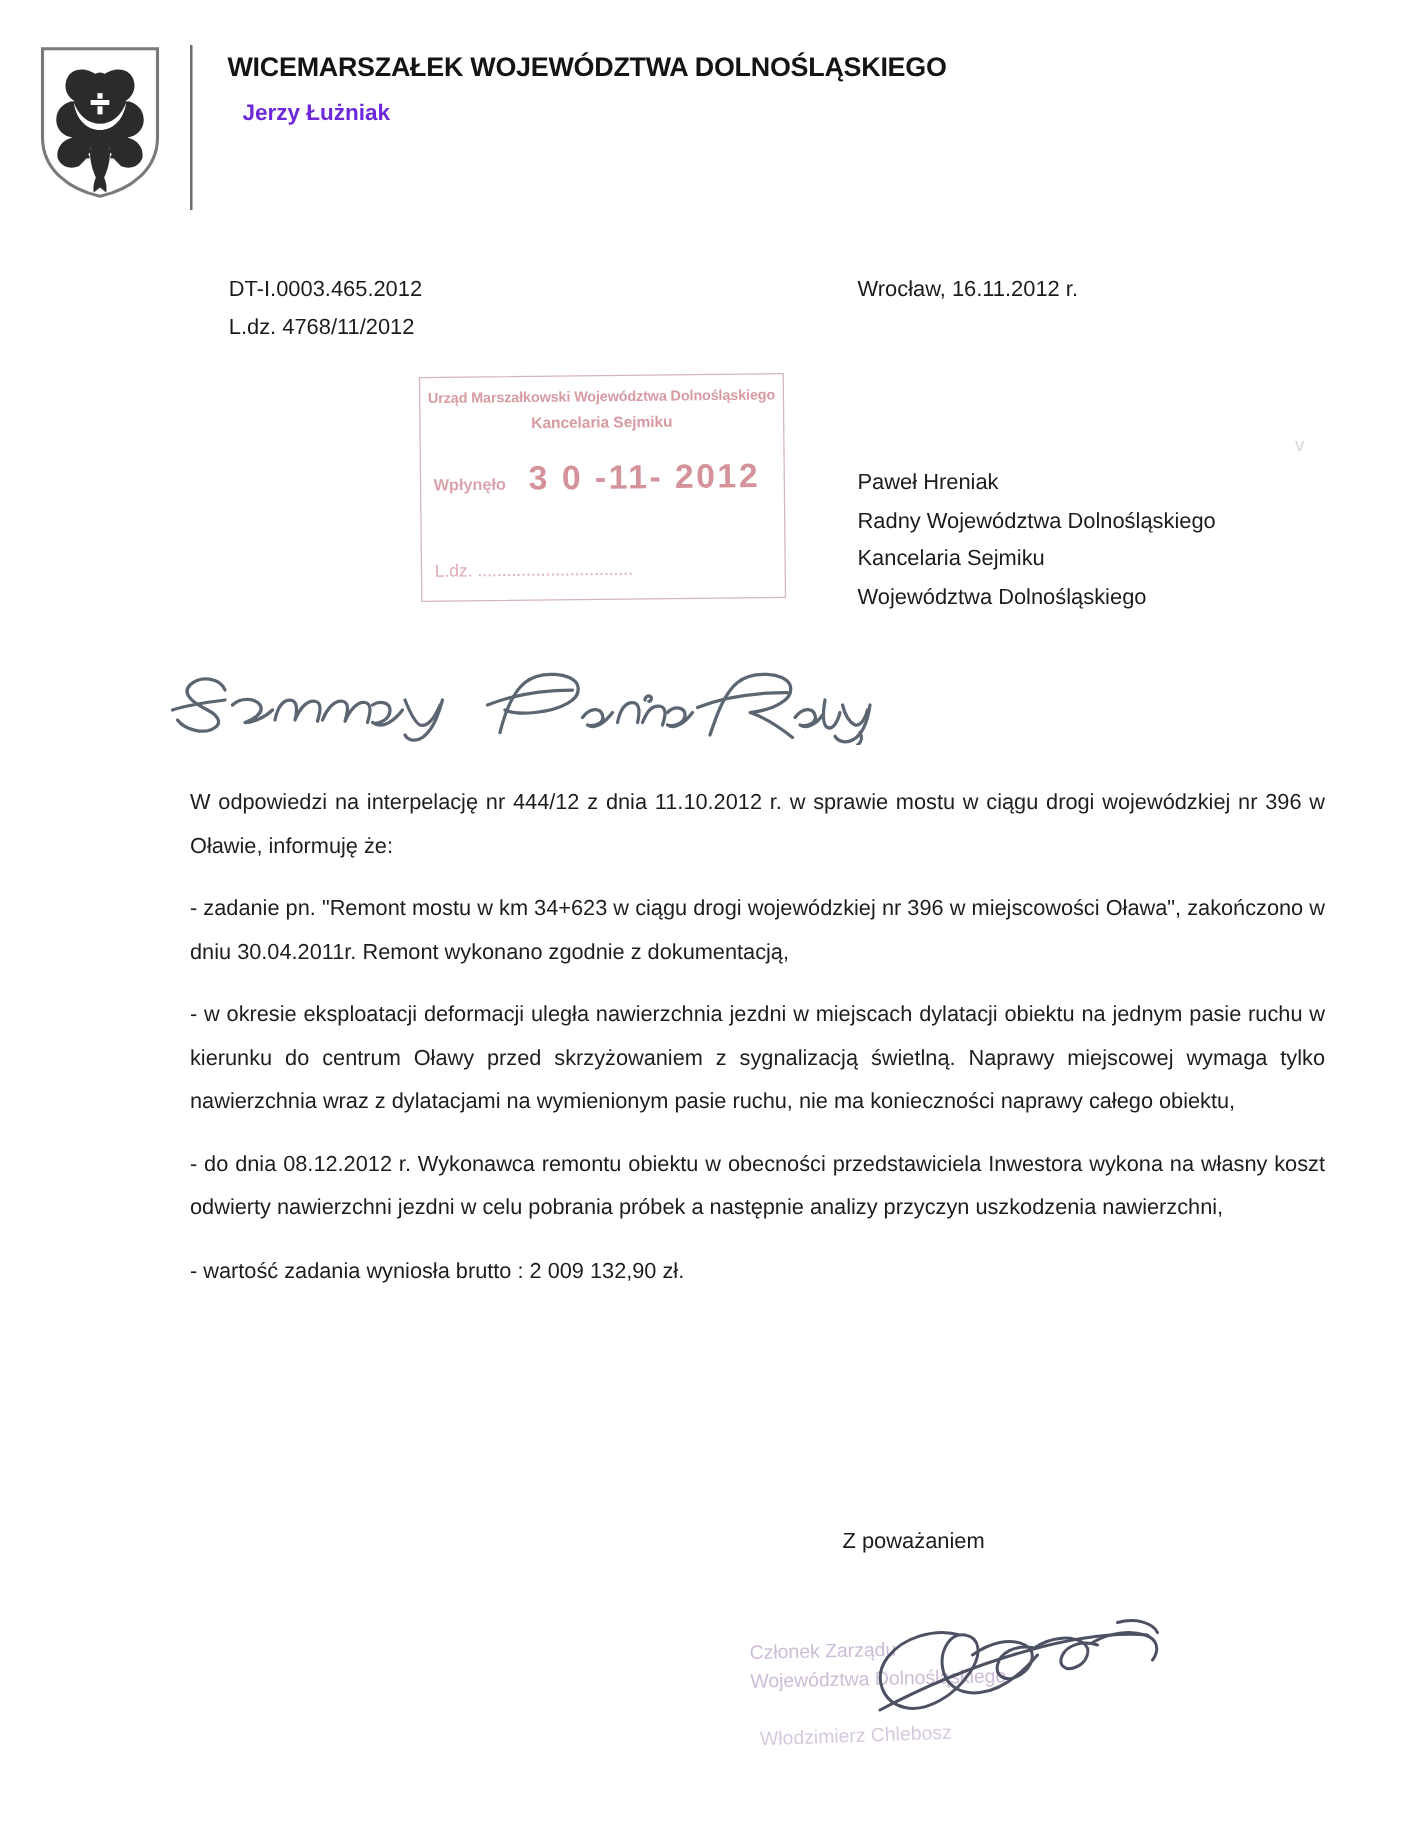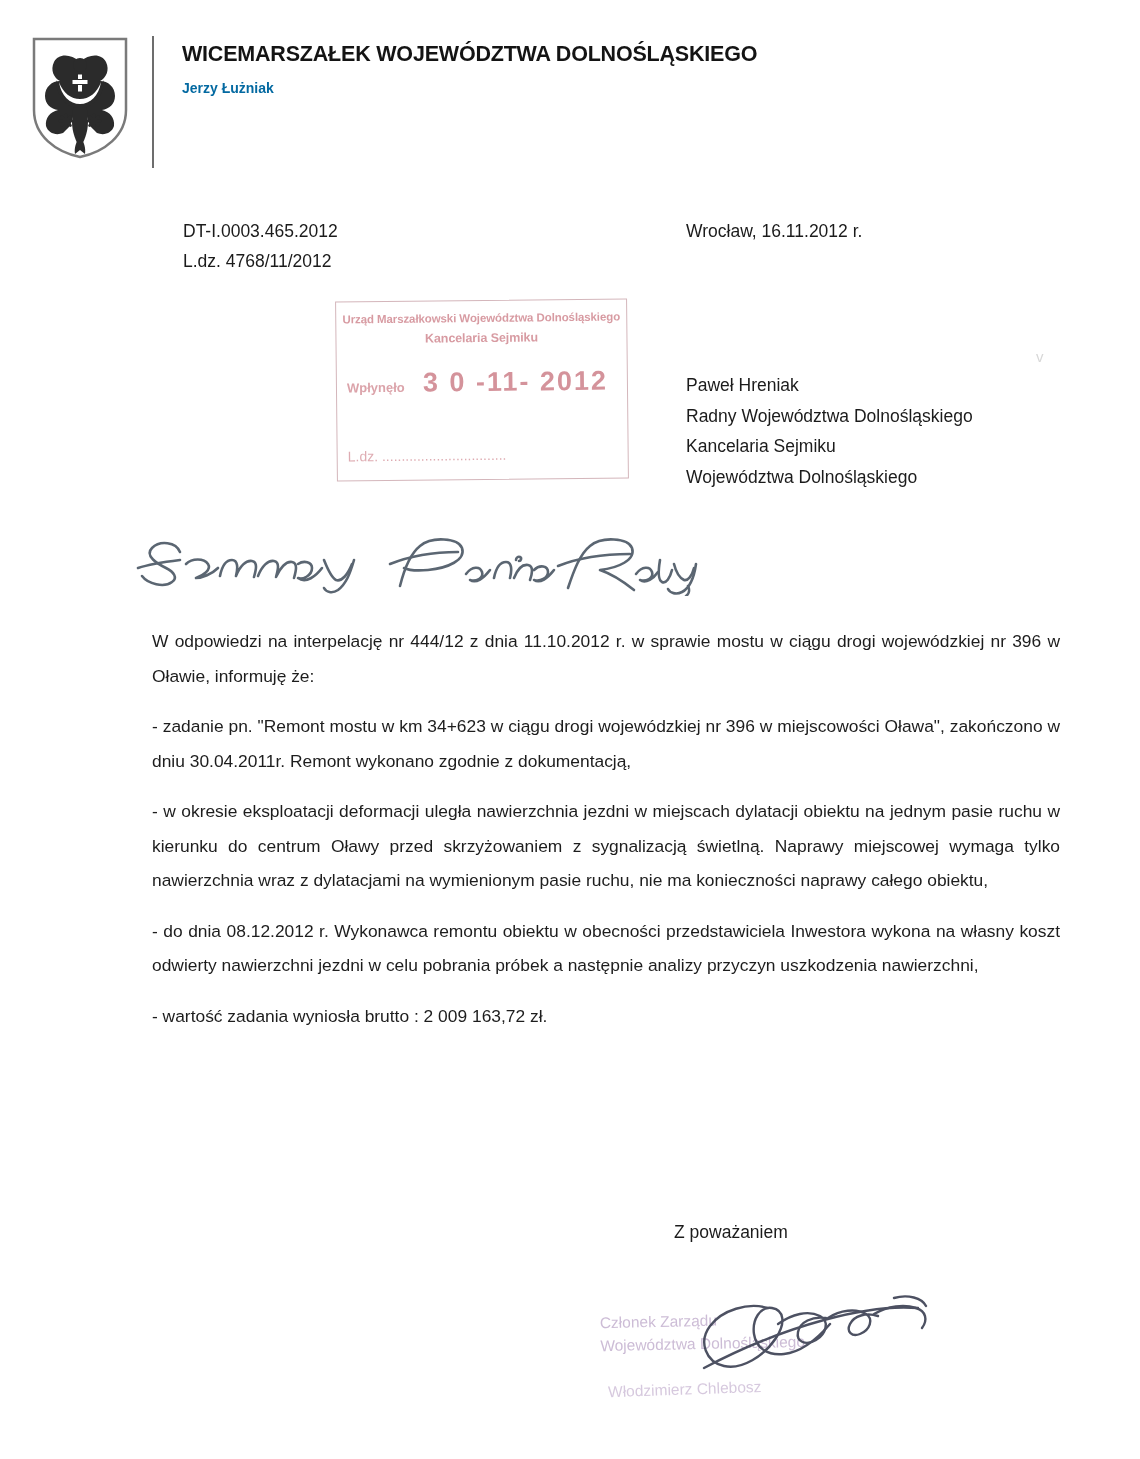--- a/index.html
+++ b/index.html
@@ -41,24 +41,24 @@
     position: absolute;
     left: 182px; top: 42px;
     font-size: 21.5px;
     font-weight: bold;
     letter-spacing: -0.2px;
     color: #141414;
     white-space: nowrap;
   }
   #header-subtitle {
     position: absolute;
-    left: 182px; top: 80px;
-    font-size: 14px;
-    font-weight: bold;
-    color: #0369a1;
+    left: 194px; top: 80px;
+    font-size: 18px;
+    font-weight: bold;
+    color: #6d28d9;
     white-space: nowrap;
   }
 
   
   #ref-block {
     position: absolute;
     left: 183px; top: 216px;
     font-size: 17.5px;
     line-height: 30px;
     color: #1b1b1b;
@@ -326,21 +326,21 @@
         <path d="M560 52 C562 56 561 60 558 62"></path>
       </g>
     </svg>
   </div>
 
   <div id="body-text">
     <p>W odpowiedzi na interpelację nr 444/12 z dnia 11.10.2012 r. w sprawie mostu w ciągu drogi wojewódzkiej nr 396 w Oławie, informuję że:</p>
     <p>- zadanie pn. "Remont mostu w km 34+623 w ciągu drogi wojewódzkiej nr 396 w miejscowości Oława", zakończono w dniu 30.04.2011r. Remont wykonano zgodnie z dokumentacją,</p>
     <p>- w okresie eksploatacji deformacji uległa nawierzchnia jezdni w miejscach dylatacji obiektu na jednym pasie ruchu w kierunku do centrum Oławy przed skrzyżowaniem  z sygnalizacją świetlną. Naprawy miejscowej wymaga tylko nawierzchnia wraz z dylatacjami na wymienionym  pasie ruchu, nie ma konieczności naprawy całego obiektu,</p>
     <p>- do dnia 08.12.2012 r.  Wykonawca remontu obiektu w obecności przedstawiciela Inwestora wykona na własny koszt odwierty nawierzchni jezdni w celu pobrania próbek a następnie analizy przyczyn uszkodzenia nawierzchni,</p>
-    <p class="nojust">-  wartość zadania wyniosła brutto : 2 009 163,72 zł.</p>
+    <p class="nojust">-  wartość zadania wyniosła brutto : 2 009 132,90 zł.</p>
   </div>
 
   <div id="closing">Z poważaniem</div>
 
   <div id="signature-area">
 
     <div id="signature-stamp">
       <div>Członek Zarządu</div>
       <div>Województwa Dolnośląskiego</div>
     </div>

